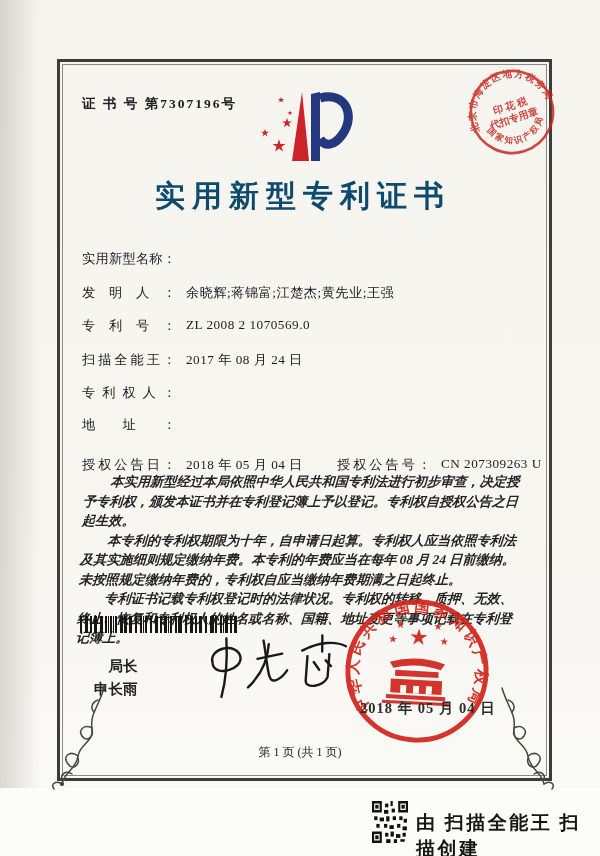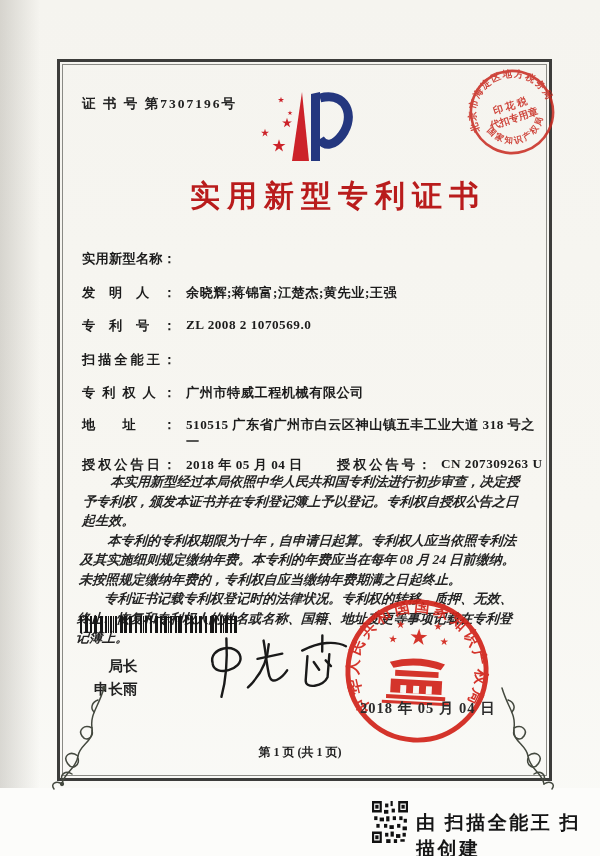--- a/index.html
+++ b/index.html
@@ -11,41 +11,41 @@
   .abs{position:absolute;}
   
   .edge-shade{left:0;top:0;width:40px;height:790px;
     background:linear-gradient(90deg,rgba(120,115,105,.25),rgba(120,115,105,0));}
   .scanbar{left:0;top:788px;width:600px;height:68px;background:#fcfcfa;}
   
   .frame{left:57px;top:59px;width:489px;height:716px;border:3px solid #3c3c3a;}
   .frame-inner{position:absolute;left:2px;top:2px;right:2px;bottom:2px;border:1px solid #8a8a85;}
   .cert-number{left:82px;top:95px;font-size:13.5px;font-weight:700;letter-spacing:2px;color:#222;}
   .title{left:60px;top:176px;width:486px;text-align:center;font-size:30px;font-weight:600;
-    letter-spacing:7px;color:#b91c1c;padding-left:35px;}
-  
-  .frow{left:82px;font-size:13.2px;font-weight:700;color:#1c1c1c;display:flex;align-items:flex-start;}
+    letter-spacing:7px;color:#0c4a6e;}
+  
+  .frow{left:82px;font-size:13.2px;font-weight:400;color:#1c1c1c;display:flex;align-items:flex-start;}
   .flabel{display:inline-block;width:94px;text-align:justify;text-align-last:justify;flex:none;}
   .fvalue{margin-left:10px;letter-spacing:.5px;}
   .addr .fvalue{width:362px;line-height:17px;}
   .grant-right{left:337px;}
   
   .paras{left:80px;top:472px;width:446px;font-size:13.2px;line-height:19.5px;
     font-weight:600;font-style:italic;color:#242424;transform:skewX(-3deg);}
   .paras p{margin:0;text-indent:2em;}
   .barcode{left:80px;top:616px;width:158px;height:17px;
     background:
       repeating-linear-gradient(90deg,#161616 0 2px,rgba(0,0,0,0) 2px 5px),
       repeating-linear-gradient(90deg,#161616 0 1px,rgba(0,0,0,0) 1px 7px),
       repeating-linear-gradient(90deg,#161616 0 1px,rgba(0,0,0,0) 1px 11px);}
   .director{left:94px;top:655px;font-size:14.5px;font-weight:700;line-height:23px;color:#222;text-align:right;}
   .sig{left:175px;top:628px;}
   .main-seal{left:342px;top:596px;opacity:.93;}
   .seal-date{left:360px;top:699px;font-size:14.5px;font-weight:700;letter-spacing:1px;color:#2b2b2b;z-index:5;}
-  .footer{left:50px;top:744px;width:500px;text-align:center;font-size:12px;font-weight:700;color:#222;}
+  .footer{left:50px;top:744px;width:500px;text-align:center;font-size:12px;font-weight:400;color:#222;}
   .corner-seal{left:464px;top:64px;opacity:.85;}
   .orn{color:#44493f;}
   .qr{left:372px;top:801px;}
   .scan-note{left:416px;top:810px;font-size:19px;font-weight:700;letter-spacing:2.5px;color:#161616;}
 </style>
 </head>
 <body>
 
 <svg width="0" height="0" style="position:absolute">
   <defs>
@@ -85,28 +85,27 @@
 <div class="abs frow" style="top:284px">
   <span class="flabel">发明人：</span>
   <span class="fvalue">余晓辉;蒋锦富;江楚杰;黄先业;王强</span>
 </div>
 <div class="abs frow" style="top:317px">
   <span class="flabel">专利号：</span>
   <span class="fvalue">ZL 2008 2 1070569.0</span>
 </div>
 <div class="abs frow" style="top:351px">
   <span class="flabel">扫描全能王：</span>
+  <span class="fvalue">2017 年 08 月 24 日</span>
 </div>
 <div class="abs frow" style="top:384px">
   <span class="flabel">专利权人：</span>
-  <span class="fvalue">广州市特威工程机械有限公司</span>
 </div>
 <div class="abs frow addr" style="top:416px">
   <span class="flabel">地址：</span>
-  <span class="fvalue">510515 广东省广州市白云区神山镇五丰工业大道 318 号之一</span>
 </div>
 <div class="abs frow" style="top:456px">
   <span class="flabel">授权公告日：</span>
   <span class="fvalue">2018 年 05 月 04 日</span>
 </div>
 <div class="abs frow grant-right" style="top:456px">
   <span class="flabel">授权公告号：</span>
   <span class="fvalue">CN 207309263 U</span>
 </div>
 

